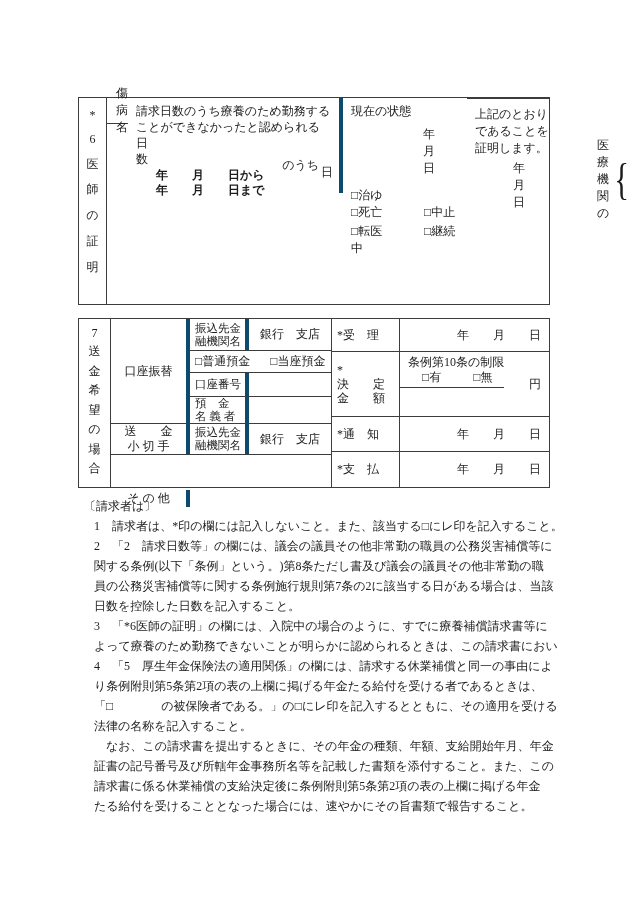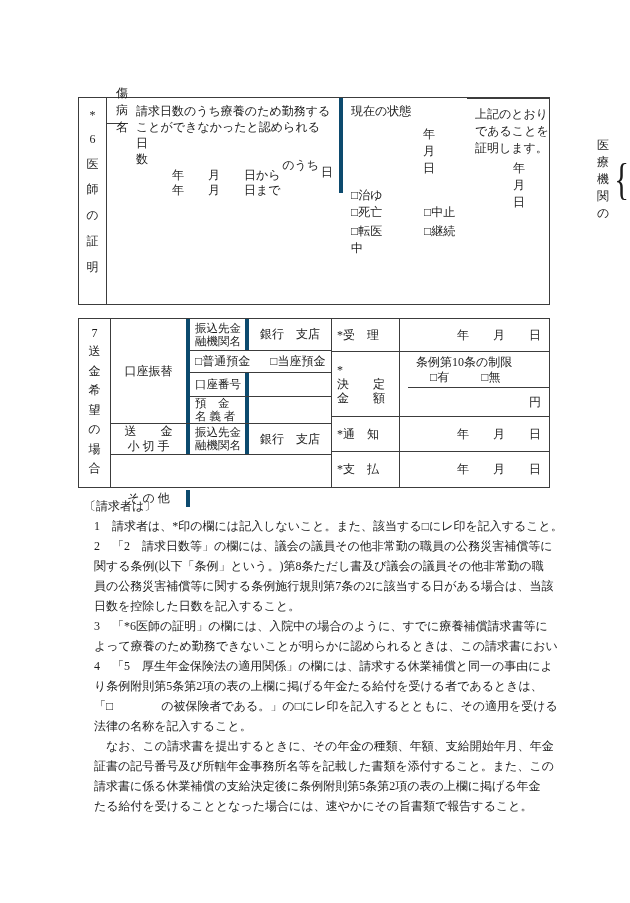--- a/index.html
+++ b/index.html
@@ -21,21 +21,21 @@
   .bb { border-bottom:1px solid #3c3c3c; }
   .br { border-right:4px solid #0c4a6e; }
 
   
   #t1 { left:78px; top:97px; width:472px; height:208px; }
   #t1 .vlabel { padding:10px 0 28px 0; }
   .t1-main { flex:1; display:flex; }
   .t1r1 { height:26px; display:flex; align-items:center; padding-left:9px; }
   .t1r2 { height:95px; display:flex; }
   .t1r2a { width:215px; position:relative; padding:5px 8px 0 8px; line-height:16px; }
-  .fromto { margin-left:36px; margin-top:1px; line-height:15px; }
+  .fromto { margin-left:20px; margin-top:1px; line-height:15px;font-weight:bold; }
   .ofwhich { position:absolute; right:20px; bottom:20px; }
   .dayend  { position:absolute; right:6px;  bottom:13px; }
   .t1r2b { flex:1; position:relative; padding:5px 8px 0 8px; }
   .statusdate { margin-left:72px; margin-top:6px; }
   .checksrow  { margin-top:10px; }
   .checksrow.second { margin-top:2px; }
   .cbw { display:inline-block; width:70px; }
   .t1r3 { flex:1; position:relative; padding:7px 0 0 8px; }
   .certdate { margin-left:38px; margin-top:3px; }
   .orgblock { position:absolute; left:130px; top:38px; display:flex; align-items:center; }
@@ -62,21 +62,21 @@
 
   .t2-right { flex:1; display:flex; flex-direction:column; }
   .rr  { display:flex; }
   .rr1 { height:33px; }
   .rr2 { height:65px; }
   .rr3 { height:35px; }
   .rr4 { flex:1; }
   .rlab { width:68px; border-right:1px solid #3c3c3c; display:flex; align-items:center; padding-left:5px; }
   .rlab-multi { flex-direction:column; align-items:flex-start; justify-content:center; line-height:14px; }
   .rdate { flex:1; display:flex; align-items:center; justify-content:flex-end; padding-right:8px; }
-  .rcol { flex:1; display:flex; flex-direction:column;margin-left:8px; }
+  .rcol { flex:1; display:flex; flex-direction:row; }
   .rsub1 { height:36px; padding:3px 0 0 8px; line-height:15px; }
   .limitchecks { margin-left:14px; display:flex; gap:32px; }
   .rsub2 { flex:1; display:flex; align-items:center; justify-content:flex-end; padding-right:8px; }
 
   
   #notes { position:absolute; left:84px; top:496px; width:470px; font-size:12px; line-height:20px; }
   .ntitle { white-space:pre; }
   .nline  { margin-left:10px; white-space:pre; }
 </style>
 </head>

